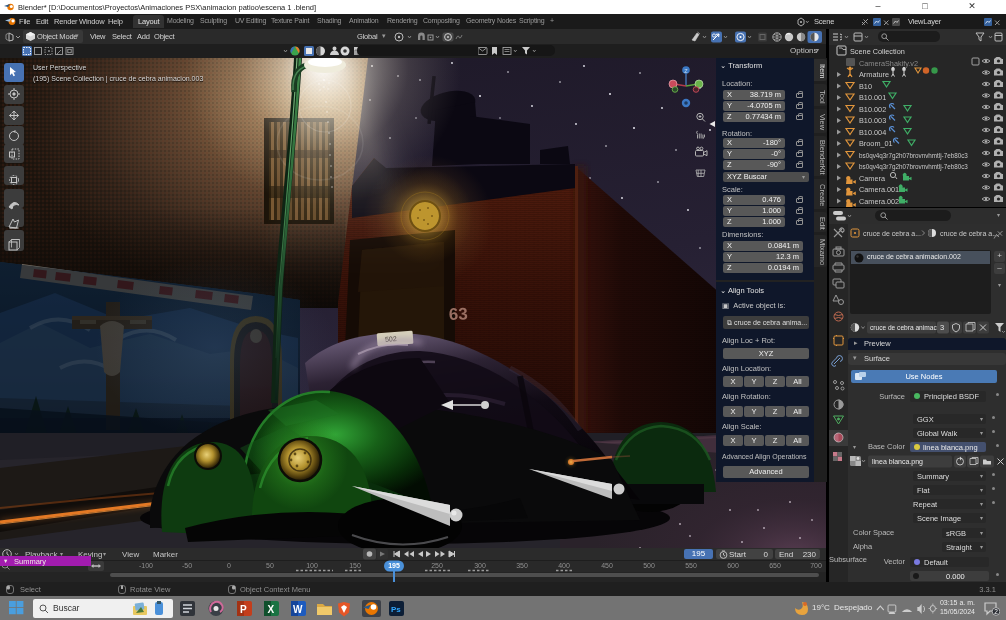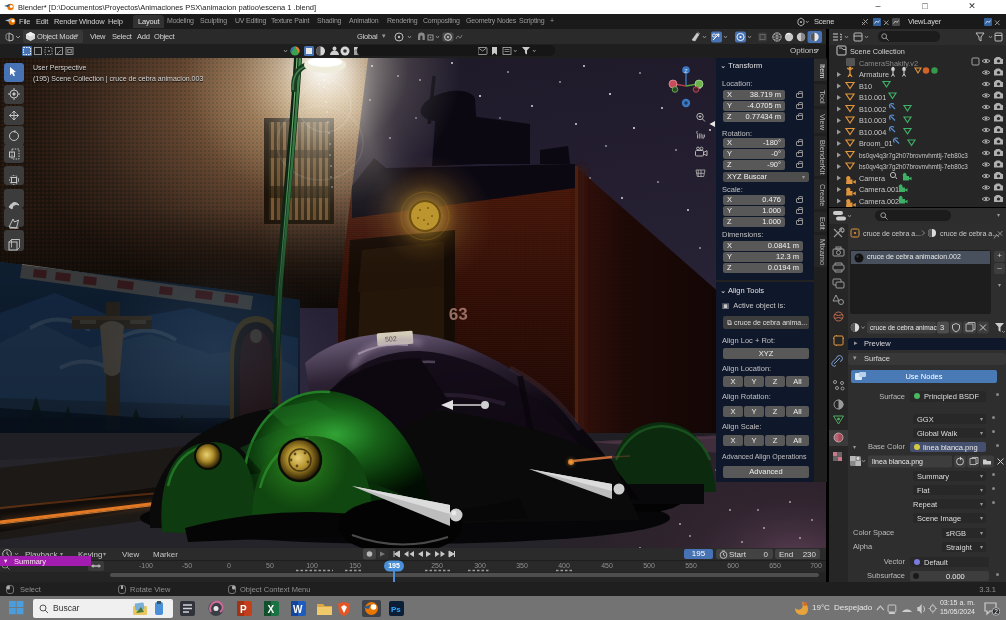--- a/index.html
+++ b/index.html
@@ -1186,21 +1186,21 @@
   <div class="abs" style="left:24px;top:334px;color:#bbb">Alpha</div>
   <div class="abs" style="left:113px;top:334px;width:44px;height:10px;background:#282828;border-radius:2px;color:#ddd">
       <span class="abs" style="left:4px;top:0.5px">Straight</span>
       <span class="abs" style="right:3px;top:1px;color:#999;font-size:6px">▾</span>
     </div>
   <div class="abs" style="left:0;top:349px;width:76px;height:11px;text-align:right;color:#bbb">Vector</div>
   <div class="abs" style="left:81px;top:349px;width:79px;height:10px;background:#282828;border-radius:2px">
       <span class="abs" style="left:4px;top:2px;width:6px;height:6px;border-radius:3px;background:#7a7ae0"></span>
       <span class="abs" style="left:14px;top:0.5px;color:#ddd">Default</span>
     </div>
-  <div class="abs" style="left:0;top:363px;width:76px;height:11px;text-align:right;color:#bbb">Subsurface</div>
+  <div class="abs" style="left:0;top:347px;width:76px;height:11px;color:#bbb">Subsurface</div>
   <div class="abs" style="left:81px;top:363px;width:79px;height:10px;background:#3d3d3d;border-radius:2px">
       <span class="abs" style="left:3px;top:2px;width:6px;height:6px;border-radius:3px;background:#191919"></span>
       <span class="abs" style="left:36px;top:0.5px;color:#eee">0.000</span>
     </div>
   <div class="abs" style="left:167px;top:185px;width:3px;height:3px;border-radius:2px;background:#888"></div>
   <div class="abs" style="left:167px;top:236px;width:3px;height:3px;border-radius:2px;background:#888"></div>
   <div class="abs" style="left:163px;top:208px;width:3px;height:3px;border-radius:2px;background:#888"></div>
   <div class="abs" style="left:163px;top:222px;width:3px;height:3px;border-radius:2px;background:#888"></div>
   <div class="abs" style="left:163px;top:265px;width:3px;height:3px;border-radius:2px;background:#888"></div>
   <div class="abs" style="left:163px;top:279px;width:3px;height:3px;border-radius:2px;background:#888"></div>

